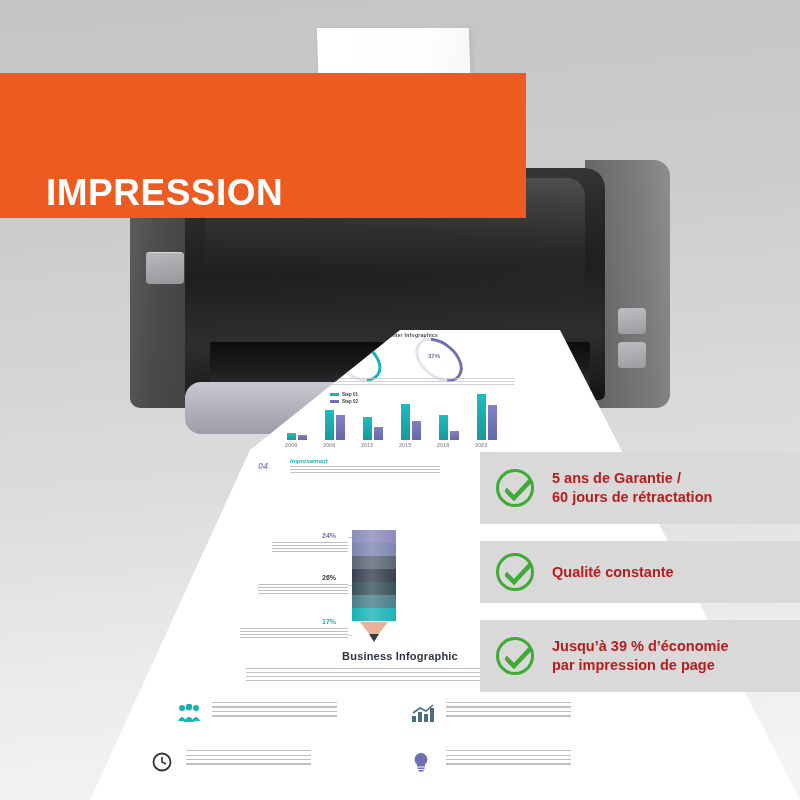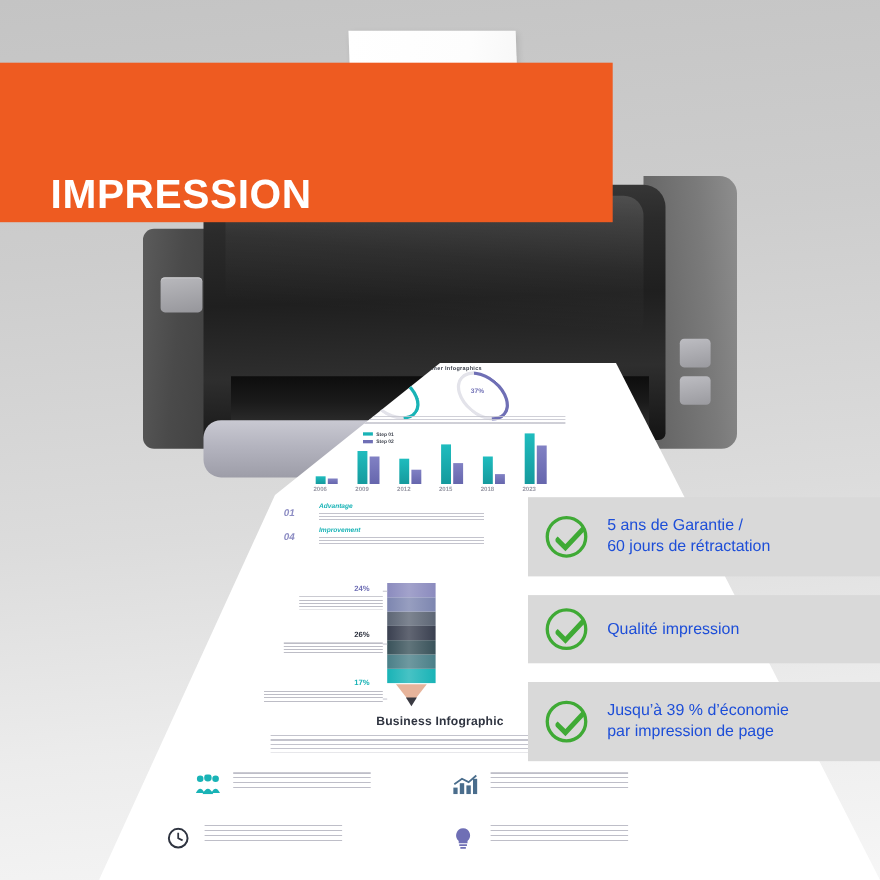--- a/index.html
+++ b/index.html
@@ -165,23 +165,22 @@
     background:repeating-linear-gradient(180deg,#c3c3cc 0px,#c3c3cc 1.2px,transparent 1.2px,transparent 4px);
   }
   .icon-cell{position:absolute;}
   .icon-text{
     position:absolute;width:125px;height:18px;
     background:repeating-linear-gradient(180deg,#bebec8 0px,#bebec8 1.2px,transparent 1.2px,transparent 4.5px);
   }
 
   
   .banner{
-    position:absolute;left:0;top:57px;width:526px;height:145px;
+    position:absolute;left:0;top:73px;width:526px;height:145px;
     background:#ee5b21;
-    padding-left:31px;
   }
   .banner-text{
     position:absolute;left:46px;top:98px;width:400px;
     font-size:37px;line-height:44px;font-weight:bold;color:#ffffff;
     letter-spacing:.5px;
   }
 
   
   .features{position:absolute;left:480px;top:452px;width:320px;}
   .feature{
@@ -190,21 +189,21 @@
   }
   .feature.tall{height:72px;}
   .check{
     position:relative;flex:0 0 auto;margin-left:16px;
     width:38px;height:38px;border-radius:50%;
     border:3.5px solid #3faa35;box-sizing:border-box;
   }
   .check svg{position:absolute;left:6px;top:7px;}
   .feature-label{
     margin-left:18px;font-size:14.5px;line-height:19px;
-    font-weight:normal;color:#1d4ed8;white-space:pre-line;
+    font-weight:bold;color:#b91c1c;white-space:pre-line;
   }
 </style>
 </head>
 <body>
 
 <div id="scene">
 
   <div class="top-sheet"></div>
   <div class="top-sheet-curl"></div>
   <div class="top-sheet-guide"></div>
@@ -278,25 +277,20 @@
         <span class="year" style="left: 0px;">2006</span>
         <span class="year" style="left: 38px;">2009</span>
         <span class="year" style="left: 76px;">2012</span>
         <span class="year" style="left: 114px;">2015</span>
         <span class="year" style="left: 152px;">2018</span>
         <span class="year" style="left: 190px;">2023</span>
       </div>
 
     <div class="steps">
       <div class="step-row">
-        <span class="step-num">01</span>
-        <span class="step-title">Advantage</span>
-        <span class="step-text"></span>
-      </div>
-      <div class="step-row">
         <span class="step-num">04</span>
         <span class="step-title">Improvement</span>
         <span class="step-text"></span>
       </div>
     </div>
 
     <div class="funnel" id="funnel">
         <div class="fseg" style="top: 78px; height: 13px; background: linear-gradient(90deg, rgb(25, 179, 182) 0%, rgba(25, 179, 182, 0.8) 45%, rgb(25, 179, 182) 100%);"></div>
         <div class="fseg" style="top: 65px; height: 13px; background: linear-gradient(90deg, rgb(74, 127, 136) 0%, rgba(74, 127, 136, 0.8) 45%, rgb(74, 127, 136) 100%);"></div>
         <div class="fseg" style="top: 52px; height: 13px; background: linear-gradient(90deg, rgb(57, 82, 90) 0%, rgba(57, 82, 90, 0.8) 45%, rgb(57, 82, 90) 100%);"></div>
@@ -375,21 +369,21 @@
         </div>
         <div class="feature-label">5 ans de Garantie /
 60 jours de rétractation</div>
       </div>
       <div class="feature">
         <div class="check">
           <svg width="26" height="24" viewBox="0 0 26 24">
             <path d="M2 12 L9 19 L24 3" stroke="#3faa35" stroke-width="4.5" fill="none" stroke-linecap="square"></path>
           </svg>
         </div>
-        <div class="feature-label">Qualité impression</div>
+        <div class="feature-label">Qualité constante</div>
       </div>
       <div class="feature tall">
         <div class="check">
           <svg width="26" height="24" viewBox="0 0 26 24">
             <path d="M2 12 L9 19 L24 3" stroke="#3faa35" stroke-width="4.5" fill="none" stroke-linecap="square"></path>
           </svg>
         </div>
         <div class="feature-label">Jusqu’à 39 % d’économie
 par impression de page</div>
       </div>

